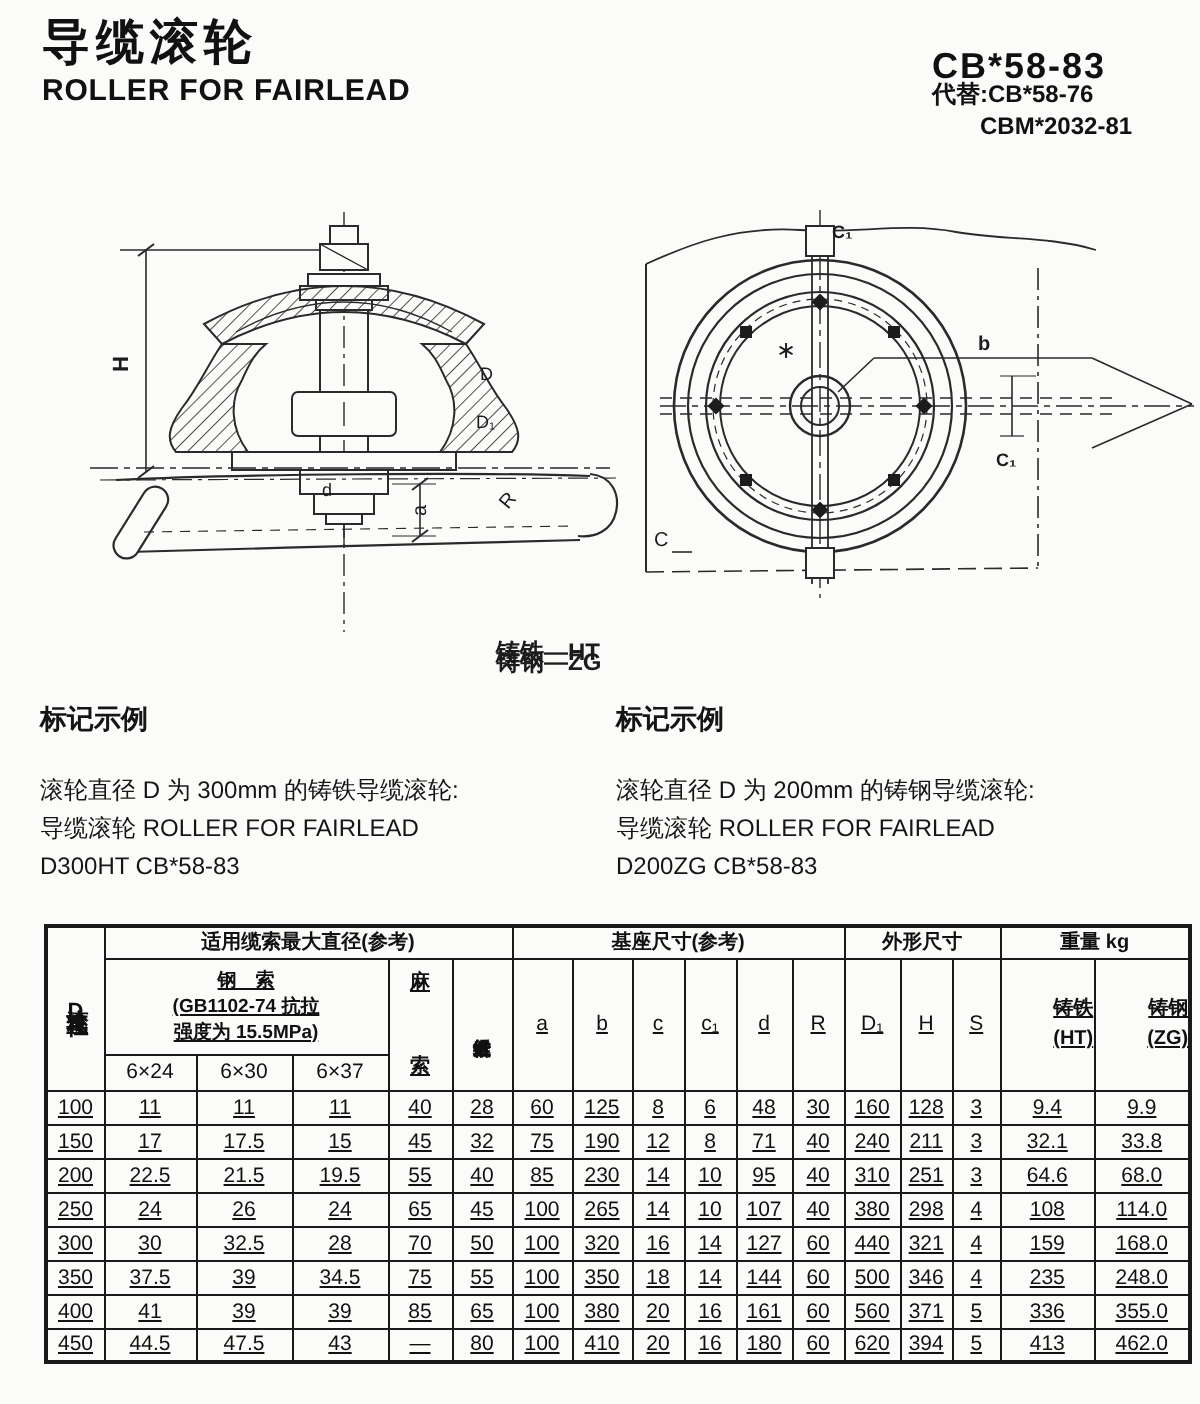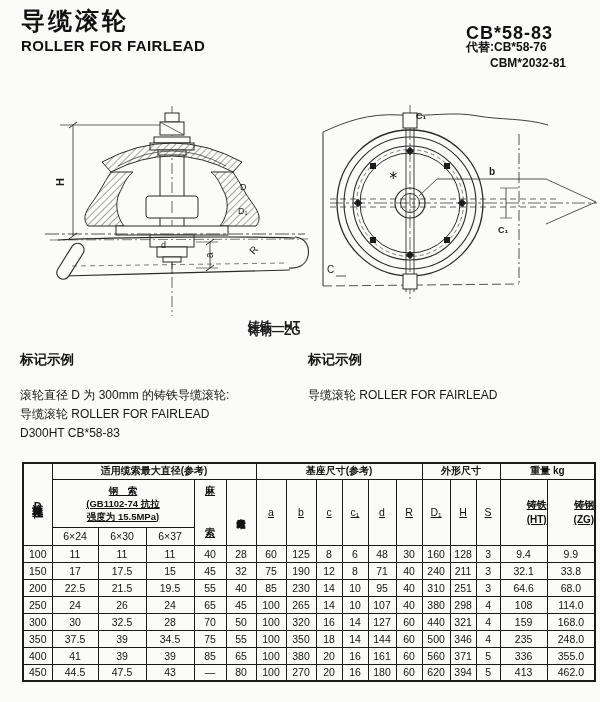--- a/index.html
+++ b/index.html
@@ -37,21 +37,21 @@
   table{
     border-collapse:collapse;table-layout:fixed;width:573px;
     font-size:10.5px;color:#111;background:#fbfbf9;
   }
   th,td{border:1px solid #1a1a1a;text-align:center;vertical-align:middle;
         padding:0;overflow:hidden;}
   table{border:2px solid #1a1a1a;}
   thead th{font-weight:bold;font-size:10px;}
   thead .ltr{font-weight:normal;font-size:10.5px;}
   tr.h1{height:16px;} tr.h2{height:48px;text-decoration:underline;} tr.h3{height:18px;}
-  tbody tr{height:17px;}
+  tbody tr{height:17px;text-decoration:underline;}
   tbody td{font-weight:normal;}
   .dcol{display:flex;flex-direction:column;align-items:center;justify-content:center;line-height:14px;font-size:11px;}
   .vert{writing-mode:vertical-lr;text-orientation:upright;letter-spacing:1px;}
   .syn{font-size:9px;line-height:10px;letter-spacing:0;margin:0 auto;}
   .hemp-cell{display:flex;flex-direction:column;justify-content:space-between;align-items:center;height:56px;padding:3px 0;font-size:10px;}
   .steel-head div{line-height:13px;font-size:9.5px;}
   .wt div{line-height:15px;font-size:10px;text-align:right;}
 </style>
 </head>
 <body>
@@ -184,21 +184,23 @@
 <div class="abs mat-note mat2">铸钢—ZG</div>
 
 <div class="abs example ex-left">
   <div class="ex-title">标记示例</div>
   <div>滚轮直径 D 为 300mm 的铸铁导缆滚轮:</div>
   <div>导缆滚轮 ROLLER FOR FAIRLEAD</div>
   <div>D300HT CB*58-83</div>
 </div>
 <div class="abs example ex-right">
   <div class="ex-title">标记示例</div>
+  <div>滚轮直径 D 为 200mm 的铸钢导缆滚轮:</div>
   <div>导缆滚轮 ROLLER FOR FAIRLEAD</div>
+  <div>D200ZG CB*58-83</div>
 </div>
 
 <div class="abs tbl-wrap">
 <table>
   <colgroup>
     <col style="width:29px">
         <col style="width:46px">
         <col style="width:48px">
         <col style="width:48px">
     <col style="width:32px">
@@ -402,21 +404,21 @@
           <td>355.0</td>
         </tr>
         <tr>
           <td>450</td>
           <td>44.5</td>
           <td>47.5</td>
           <td>43</td>
           <td>—</td>
           <td>80</td>
           <td>100</td>
-          <td>270</td>
+          <td>410</td>
           <td>20</td>
           <td>16</td>
           <td>180</td>
           <td>60</td>
           <td>620</td>
           <td>394</td>
           <td>5</td>
           <td>413</td>
           <td>462.0</td>
         </tr>

